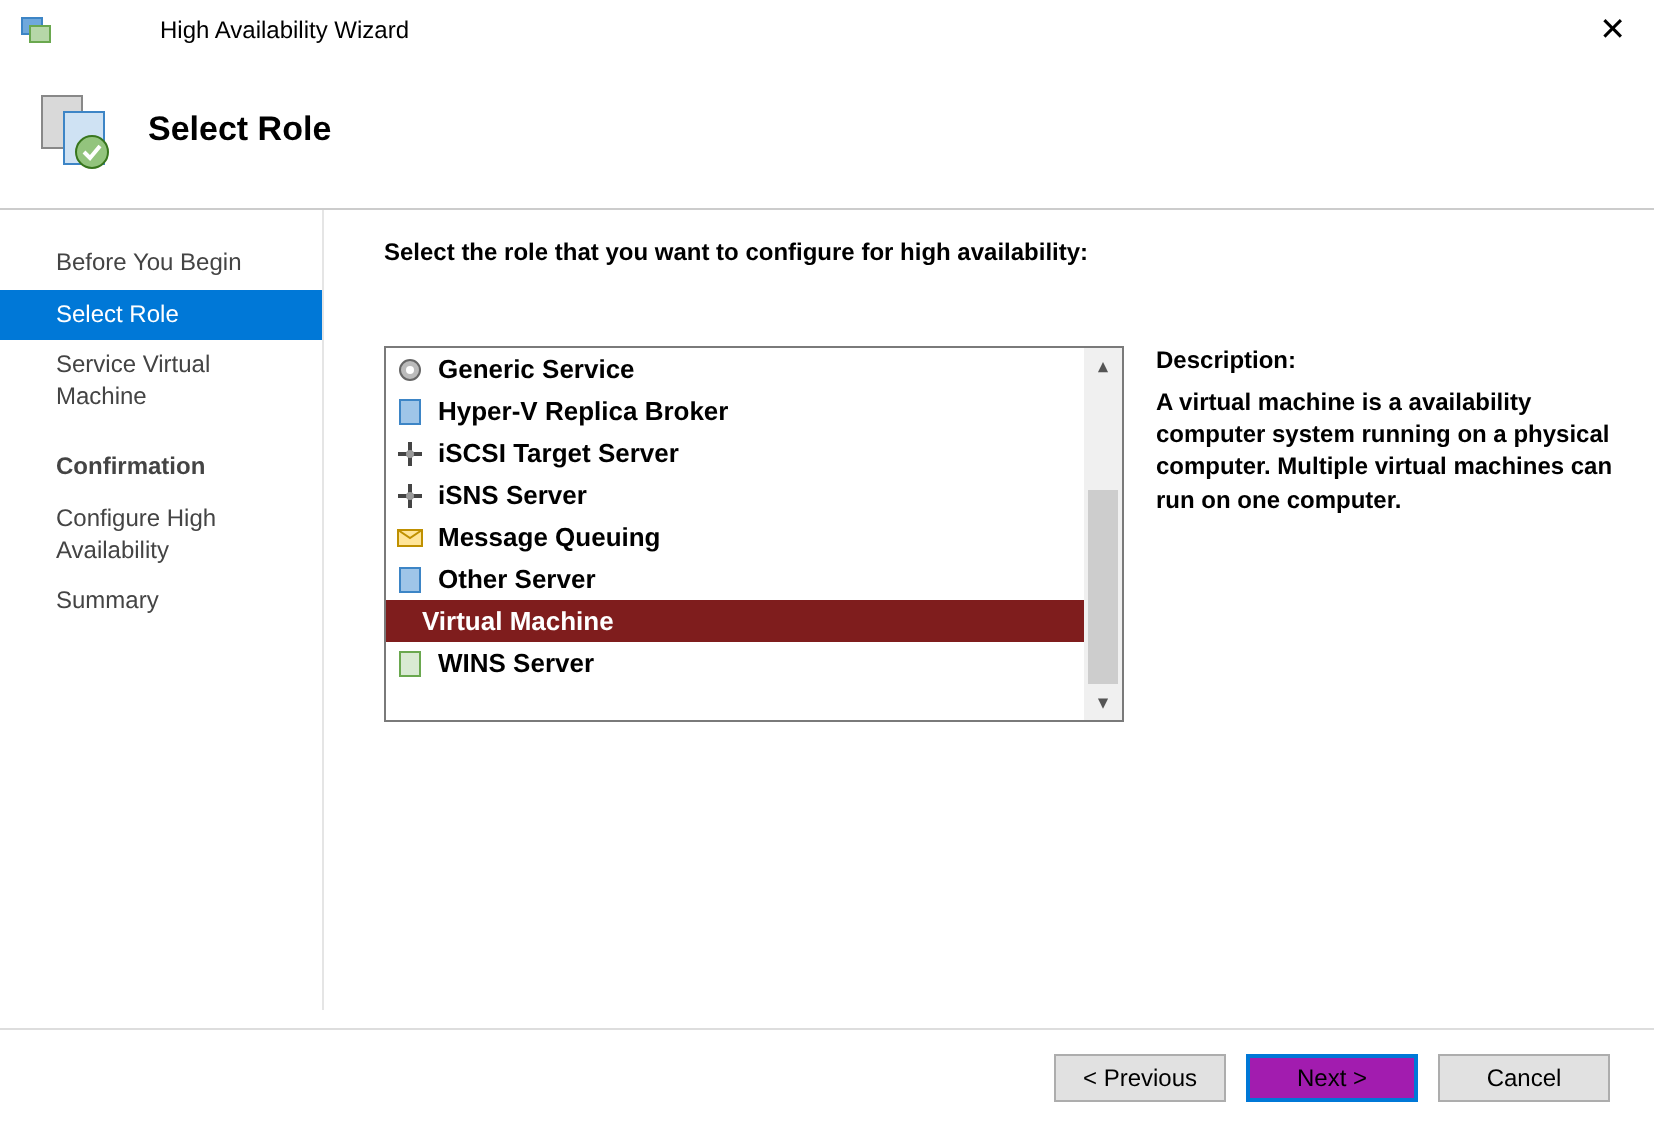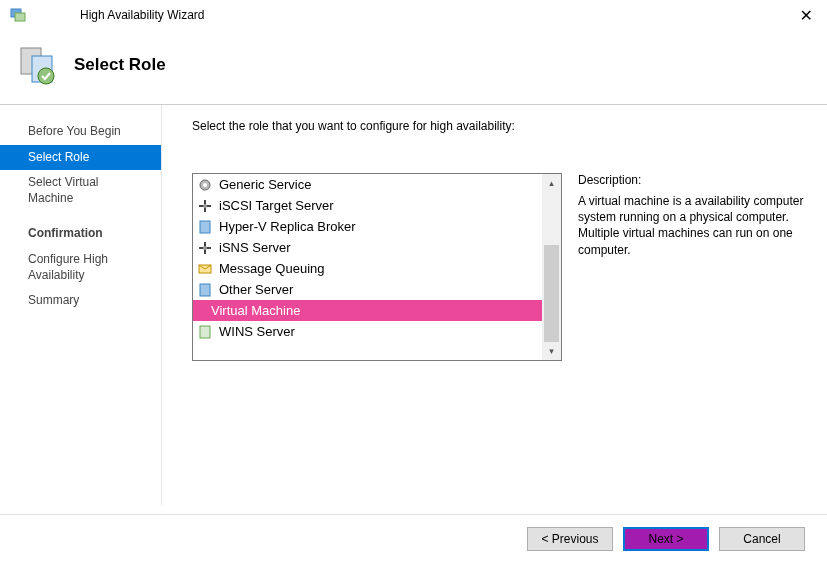--- a/index.html
+++ b/index.html
@@ -72,20 +72,21 @@
       cursor: default;
     }
     .sidebar .step.active {
       background: #0078d7;
       color: #fff;
     }
     .sidebar .step.group-gap { margin-top: 10px; font-weight: bold; }
     .content {
       flex: 1;
       padding: 14px 18px 0 30px;
+      font-weight: bold;
     }
     .content .instruct {
       font-size: 12px;
       color: #000;
       margin-bottom: 40px;
     }
     .content-row {
       display: flex;
       gap: 16px;
     }
@@ -110,21 +111,21 @@
       color: #000;
       cursor: default;
       height: 21px;
     }
     .role-item .ri-icon {
       width: 16px; height: 16px;
       display: inline-flex;
       flex-shrink: 0;
     }
     .role-item.selected {
-      background: #ec4899;
+      background: #7f1d1d;
       color: #fff;
       padding-left: 18px;
     }
     .scrollbar {
       position: absolute;
       right: 0; top: 0; bottom: 0;
       width: 19px;
       background: #f0f0f0;
       display: flex;
       flex-direction: column;
@@ -219,21 +220,21 @@
   </span>
   <h1>Select Role</h1>
 </div>
 
 <div class="divider"></div>
 
 <div class="body">
   <div class="sidebar">
     <div class="step">Before You Begin</div>
     <div class="step active">Select Role</div>
-    <div class="step">Select Virtual Machine</div>
+    <div class="step">Service Virtual Machine</div>
     <div class="step group-gap">Confirmation</div>
     <div class="step">Configure High Availability</div>
     <div class="step">Summary</div>
   </div>
 
   <div class="content">
     <div class="instruct">Select the role that you want to configure for high availability:</div>
 
     <div class="content-row">
       <div class="listbox">
@@ -243,33 +244,33 @@
                 <svg viewBox="0 0 16 16">
                   <circle cx="8" cy="8" r="5" fill="#bbb" stroke="#666"></circle>
                   <circle cx="8" cy="8" r="2" fill="#fff"></circle>
                 </svg>
               </span>
             <span>Generic Service</span>
           </div>
           <div class="role-item">
             <span class="ri-icon">
                 <svg viewBox="0 0 16 16">
+                  <rect x="3" y="2" width="10" height="12" fill="#9fc5e8" stroke="#3d85c6"></rect>
+                </svg>
+              </span>
+            <span>Hyper-V Replica Broker</span>
+          </div>
+          <div class="role-item">
+            <span class="ri-icon">
+                <svg viewBox="0 0 16 16">
                   <path d="M2 8h12M8 2v12" stroke="#444" stroke-width="2"></path>
                   <circle cx="8" cy="8" r="2" fill="#999"></circle>
                 </svg>
               </span>
             <span>iSCSI Target Server</span>
-          </div>
-          <div class="role-item">
-            <span class="ri-icon">
-                <svg viewBox="0 0 16 16">
-                  <rect x="3" y="2" width="10" height="12" fill="#9fc5e8" stroke="#3d85c6"></rect>
-                </svg>
-              </span>
-            <span>Hyper-V Replica Broker</span>
           </div>
           <div class="role-item">
             <span class="ri-icon">
                 <svg viewBox="0 0 16 16">
                   <path d="M2 8h12M8 2v12" stroke="#444" stroke-width="2"></path>
                   <circle cx="8" cy="8" r="2" fill="#999"></circle>
                 </svg>
               </span>
             <span>iSNS Server</span>
           </div>

